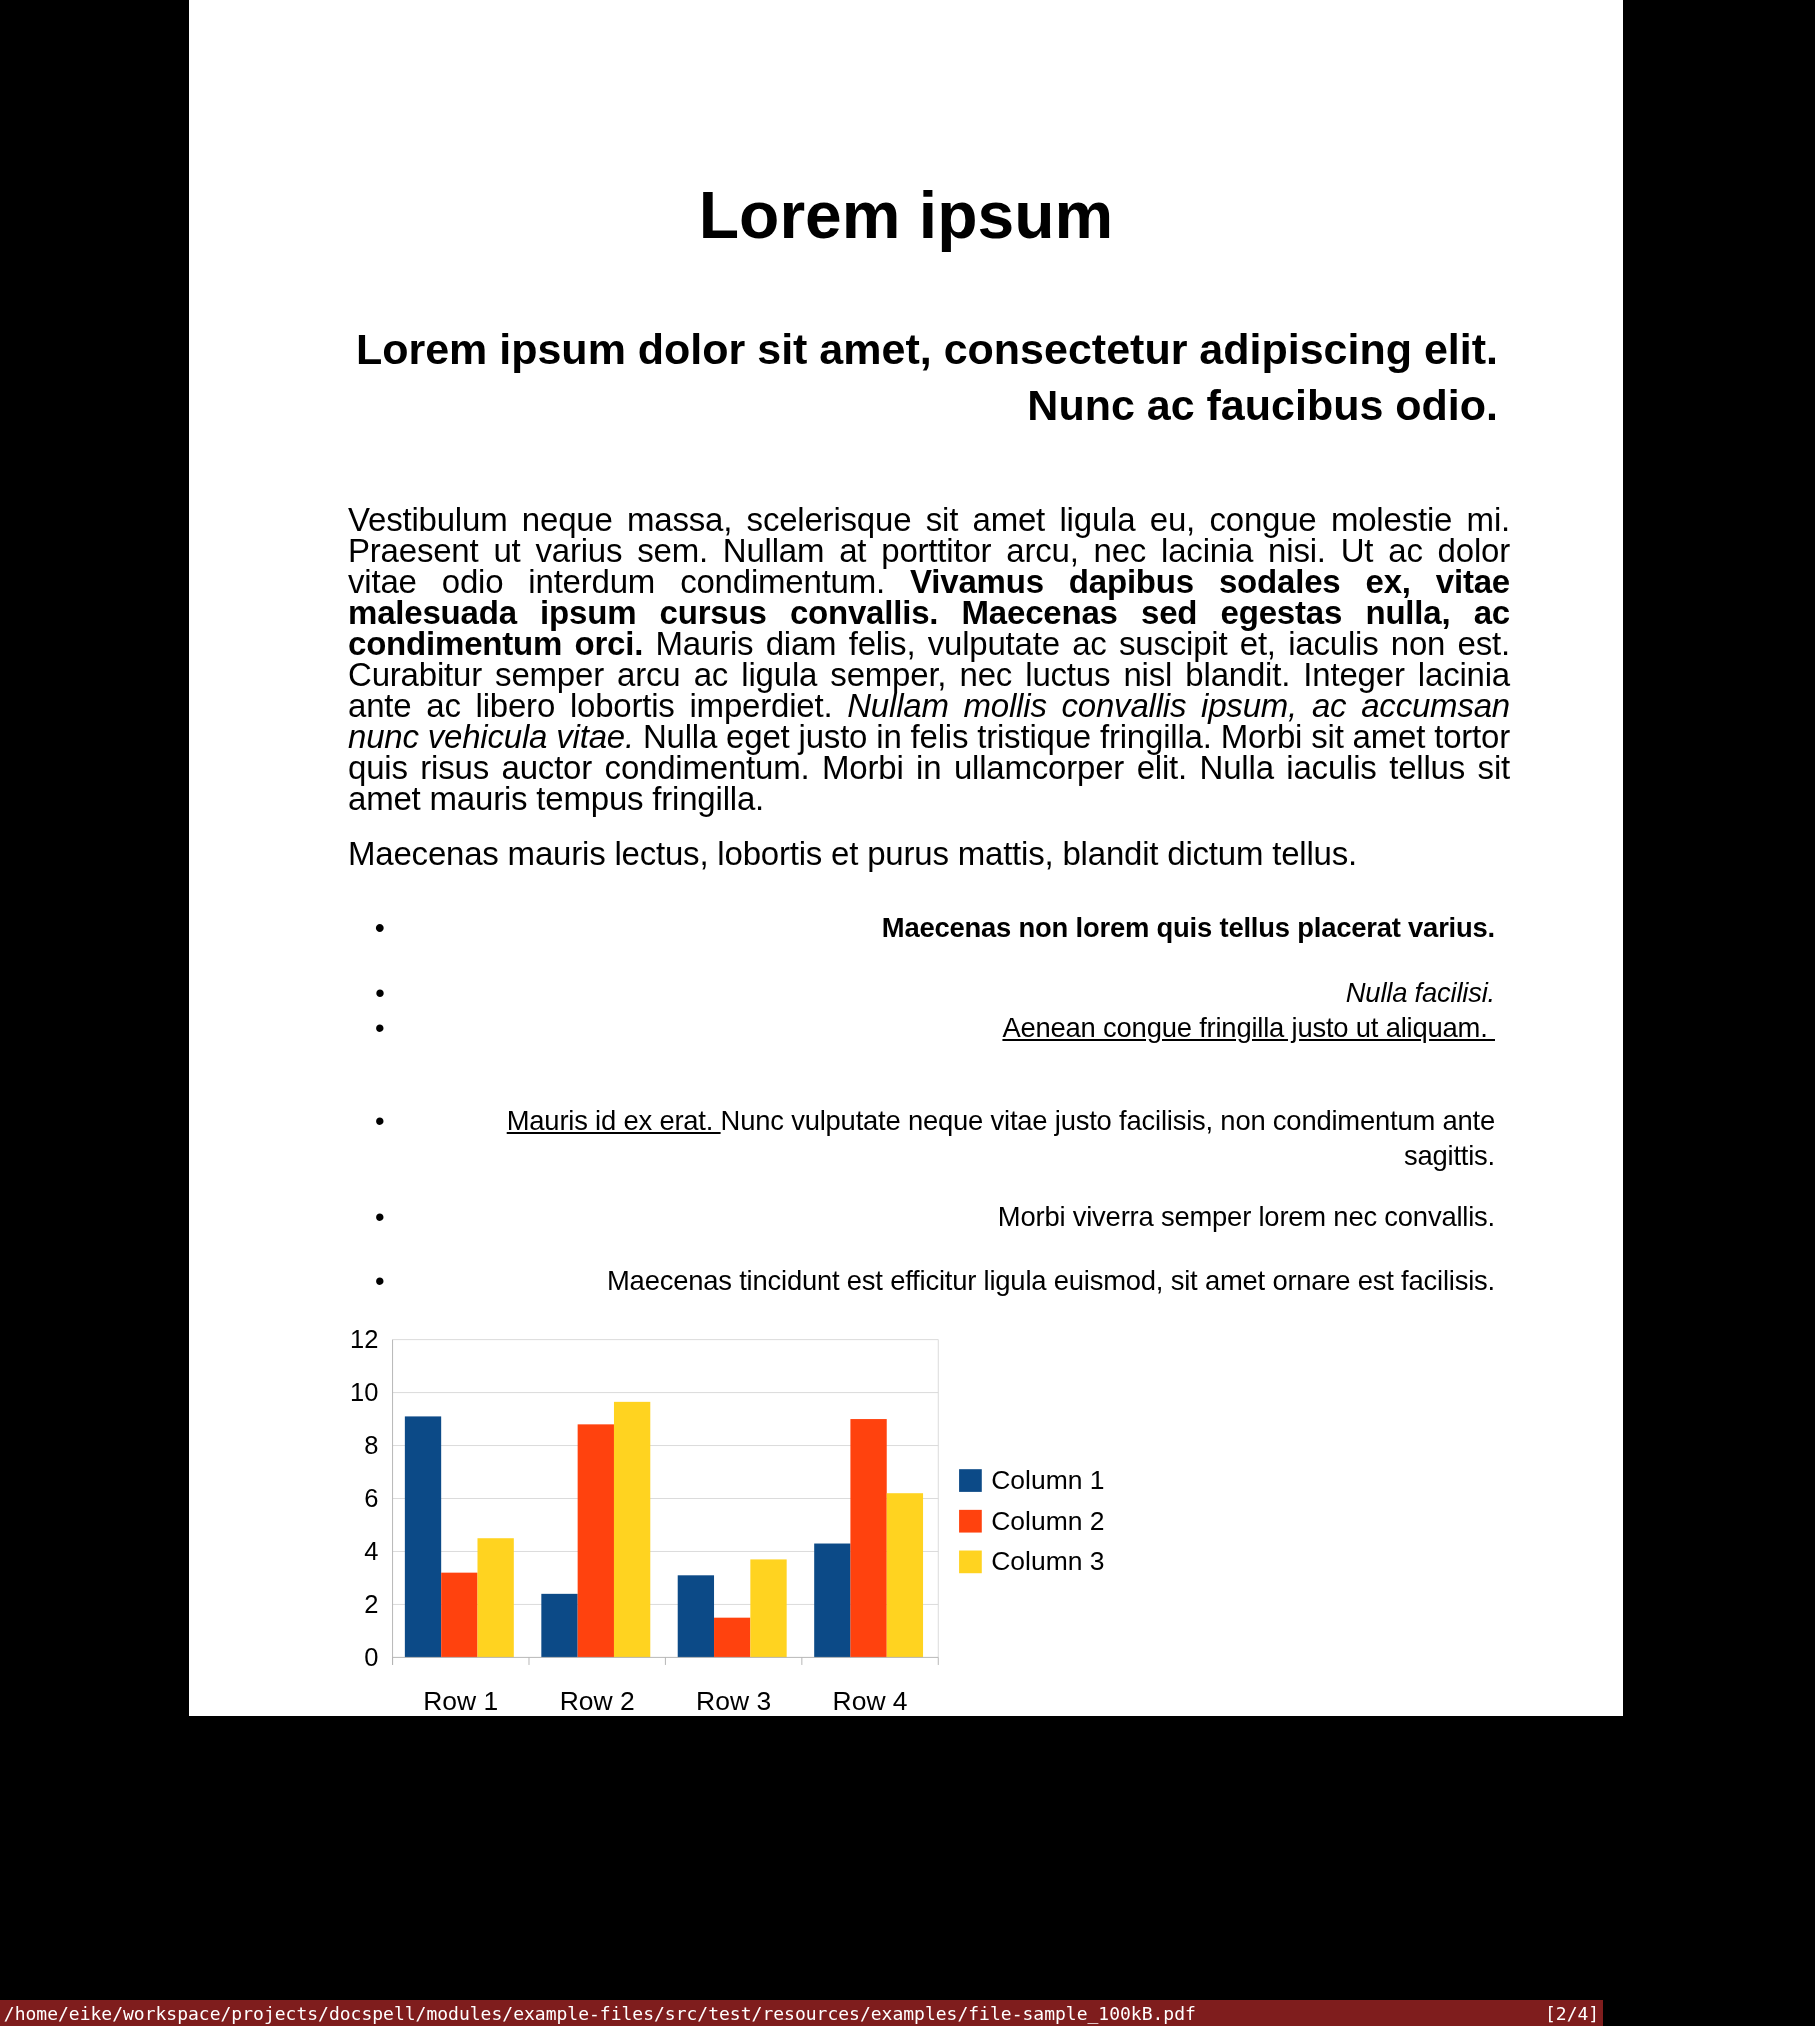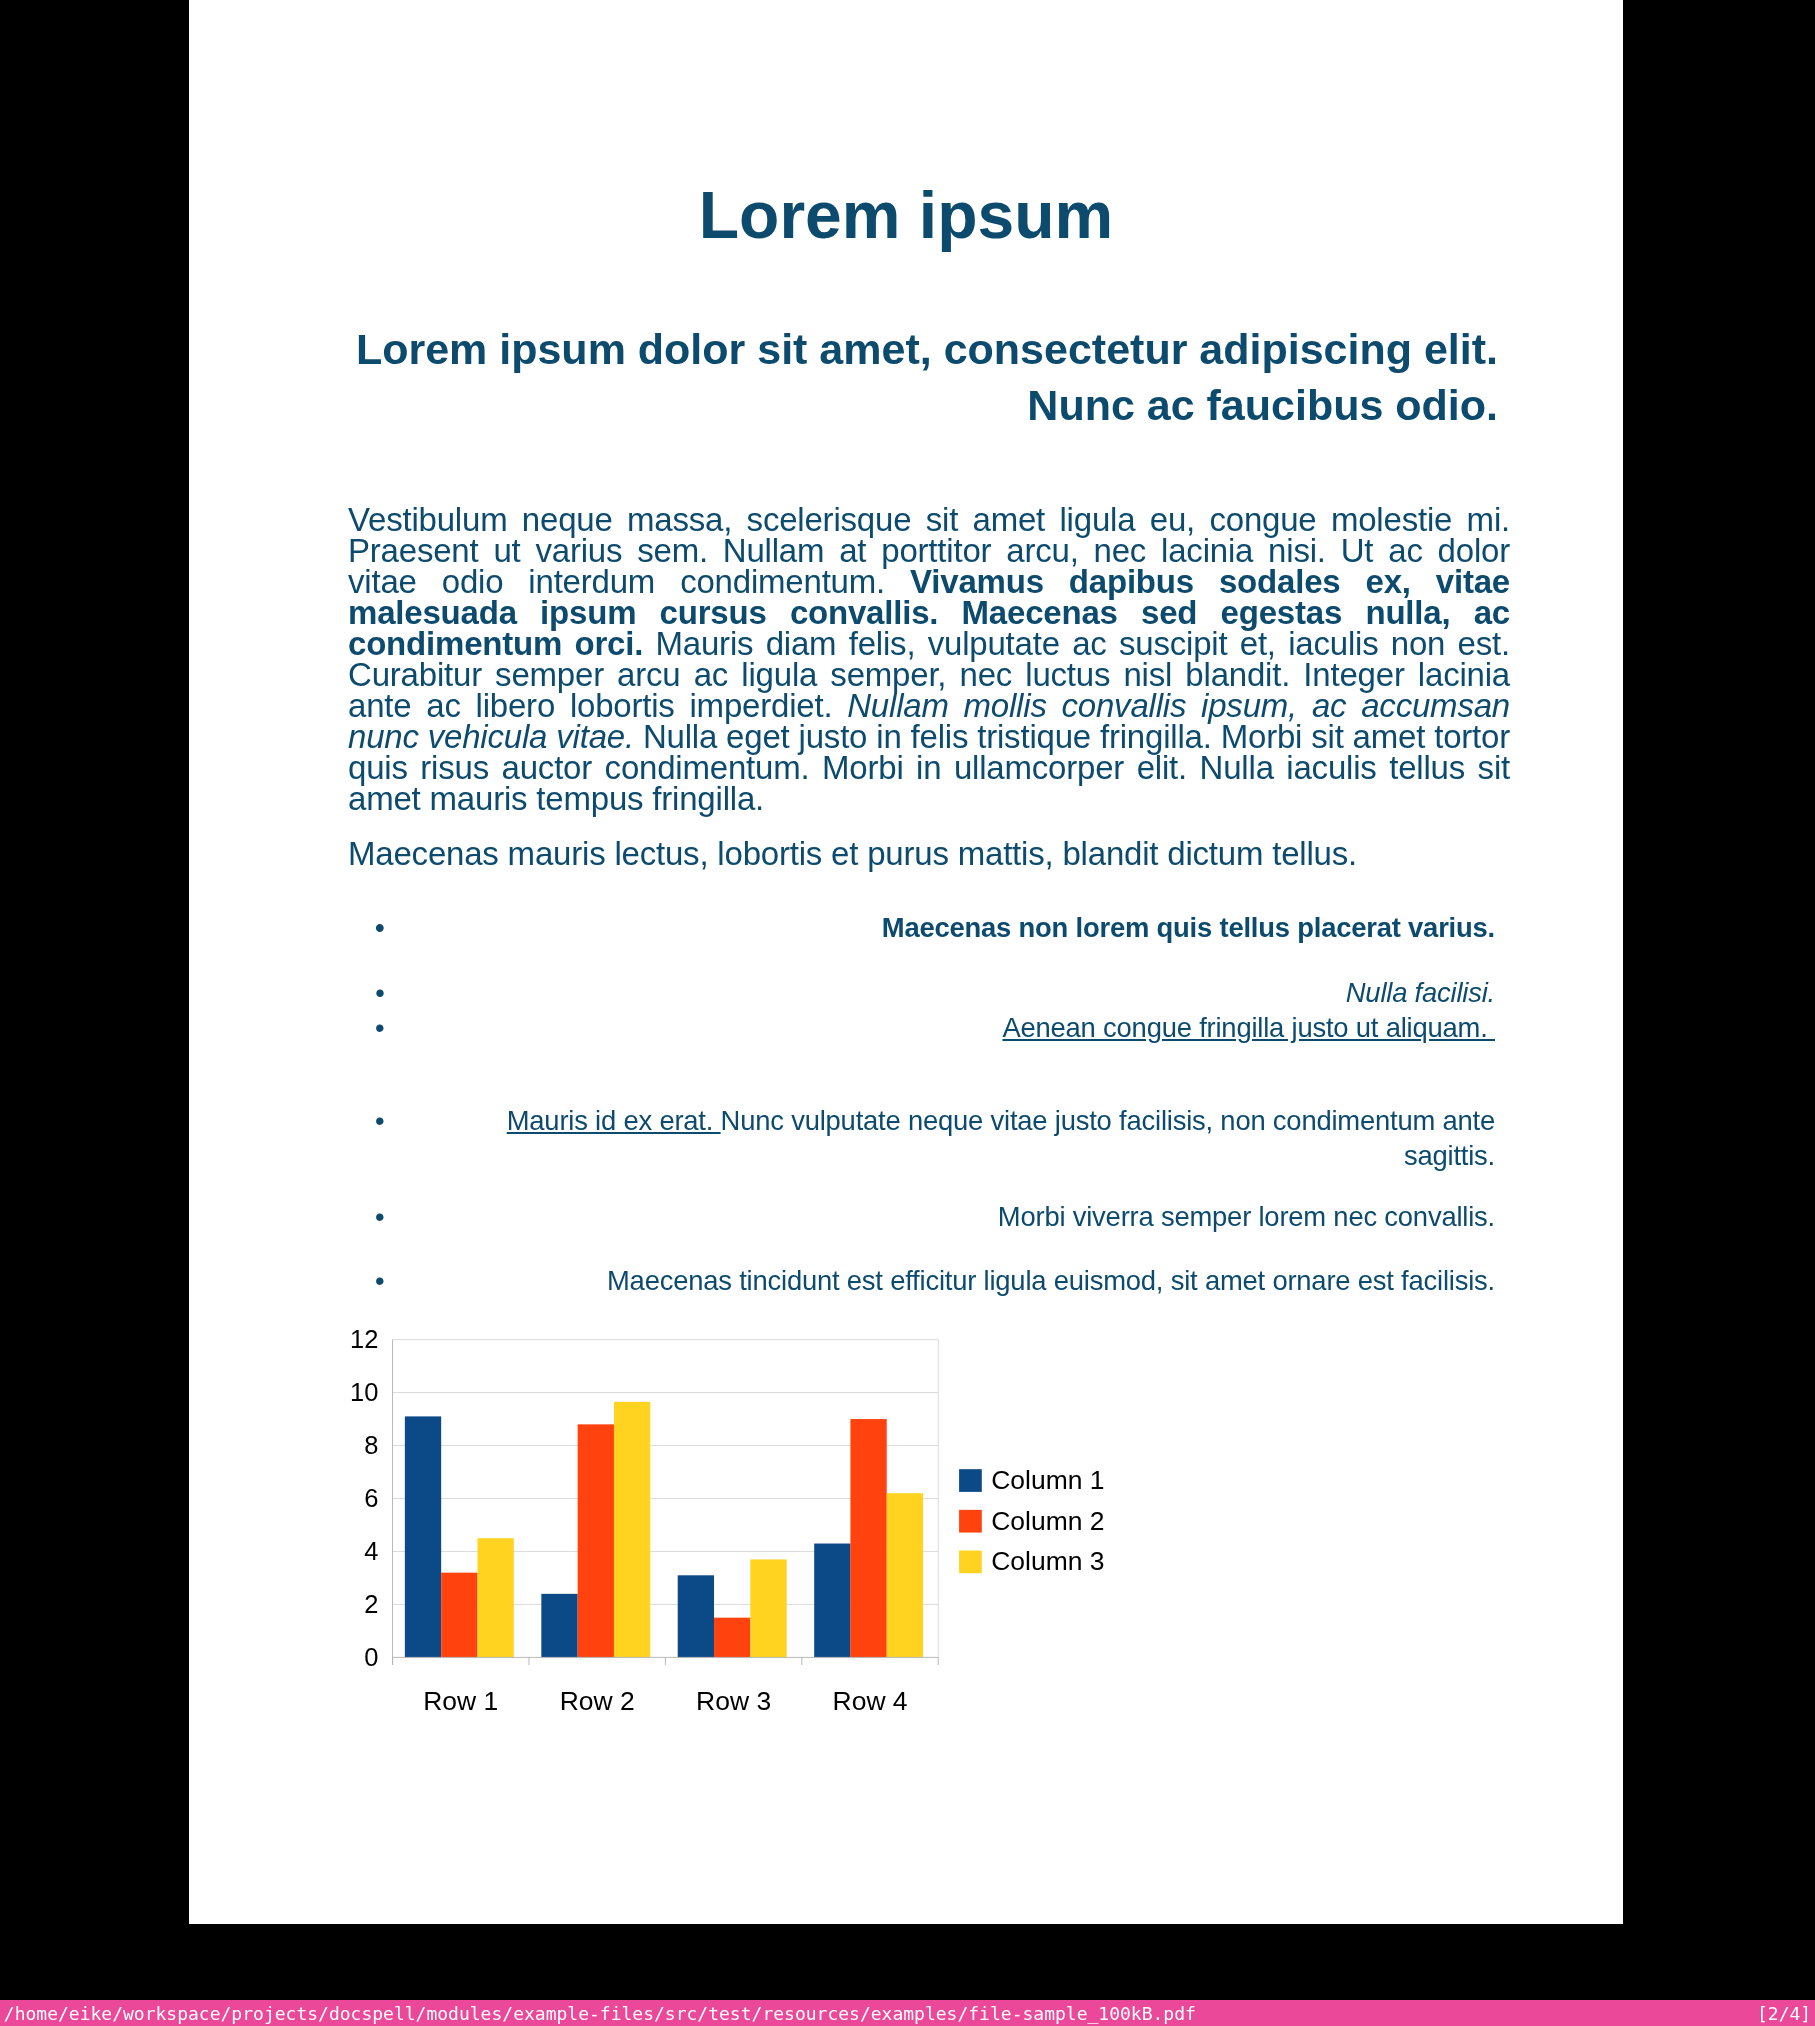--- a/index.html
+++ b/index.html
@@ -1,37 +1,37 @@
 <!DOCTYPE html>
 <html style="font-size:15px"><head>
 <meta charset="utf-8">
 <style>
   html,body{margin:0;padding:0;}
   body{width:1815px;height:2026px;background:#000;position:relative;overflow:hidden;
        font-family:"Liberation Sans",sans-serif;}
-  #page{position:absolute;left:189px;top:0;width:1434px;height:1924px;background:#ffffff;color:#0c4a6e;}
+  #page{position:absolute;left:189px;top:0;width:1434px;height:1716px;background:#ffffff;color:#000000;}
   .title{position:absolute;top:176px;left:0;width:100%;text-align:center;
          font-size:66px;font-weight:bold;line-height:79px;}
   .heading{position:absolute;top:321px;left:88px;width:1221px;
            font-size:43px;font-weight:bold;line-height:56px;text-align:right;}
   .heading .cont{margin-left:58px;}
   .para{position:absolute;font-size:33px;line-height:31px;letter-spacing:-0.2px;margin-left:15px;}
   .p1{top:504px;left:144px;width:1162px;text-align:justify;}
   .p2{top:838px;left:144px;width:1162px;}
   .bullet{position:absolute;left:228px;width:1078px;font-size:27.4px;line-height:35px;letter-spacing:-0.2px;text-align:right;}
   .bullet::before{content:"\2022";position:absolute;left:-42px;top:0;}
   .b1{top:910px;font-weight:bold;}
   .b2{top:975px;font-style:italic;}
   .b3{top:1010px;}
   .b4{top:1103px;}
   .b5{top:1199px;}
   .b6{top:1263px;}
   .u{text-decoration:underline;}
   #chart{position:absolute;left:161px;top:1330px;width:785px;height:407px;}
-  #statusbar{position:absolute;left:0;top:2000px;width:1815px;height:26.5px;background:#ec4899;color:#fff;
+  #statusbar{position:absolute;left:0;top:2000px;width:1603px;height:26.5px;background:#7f1d1d;color:#fff;
              font-family:"DejaVu Sans Mono","Liberation Mono",monospace;font-size:18px;
              display:flex;align-items:center;justify-content:space-between;
              box-sizing:border-box;padding:0 3.8px;white-space:nowrap;}
 </style>
 </head>
 <body>
 
 <div id="page">
 
   <div class="title">Lorem ipsum</div>

